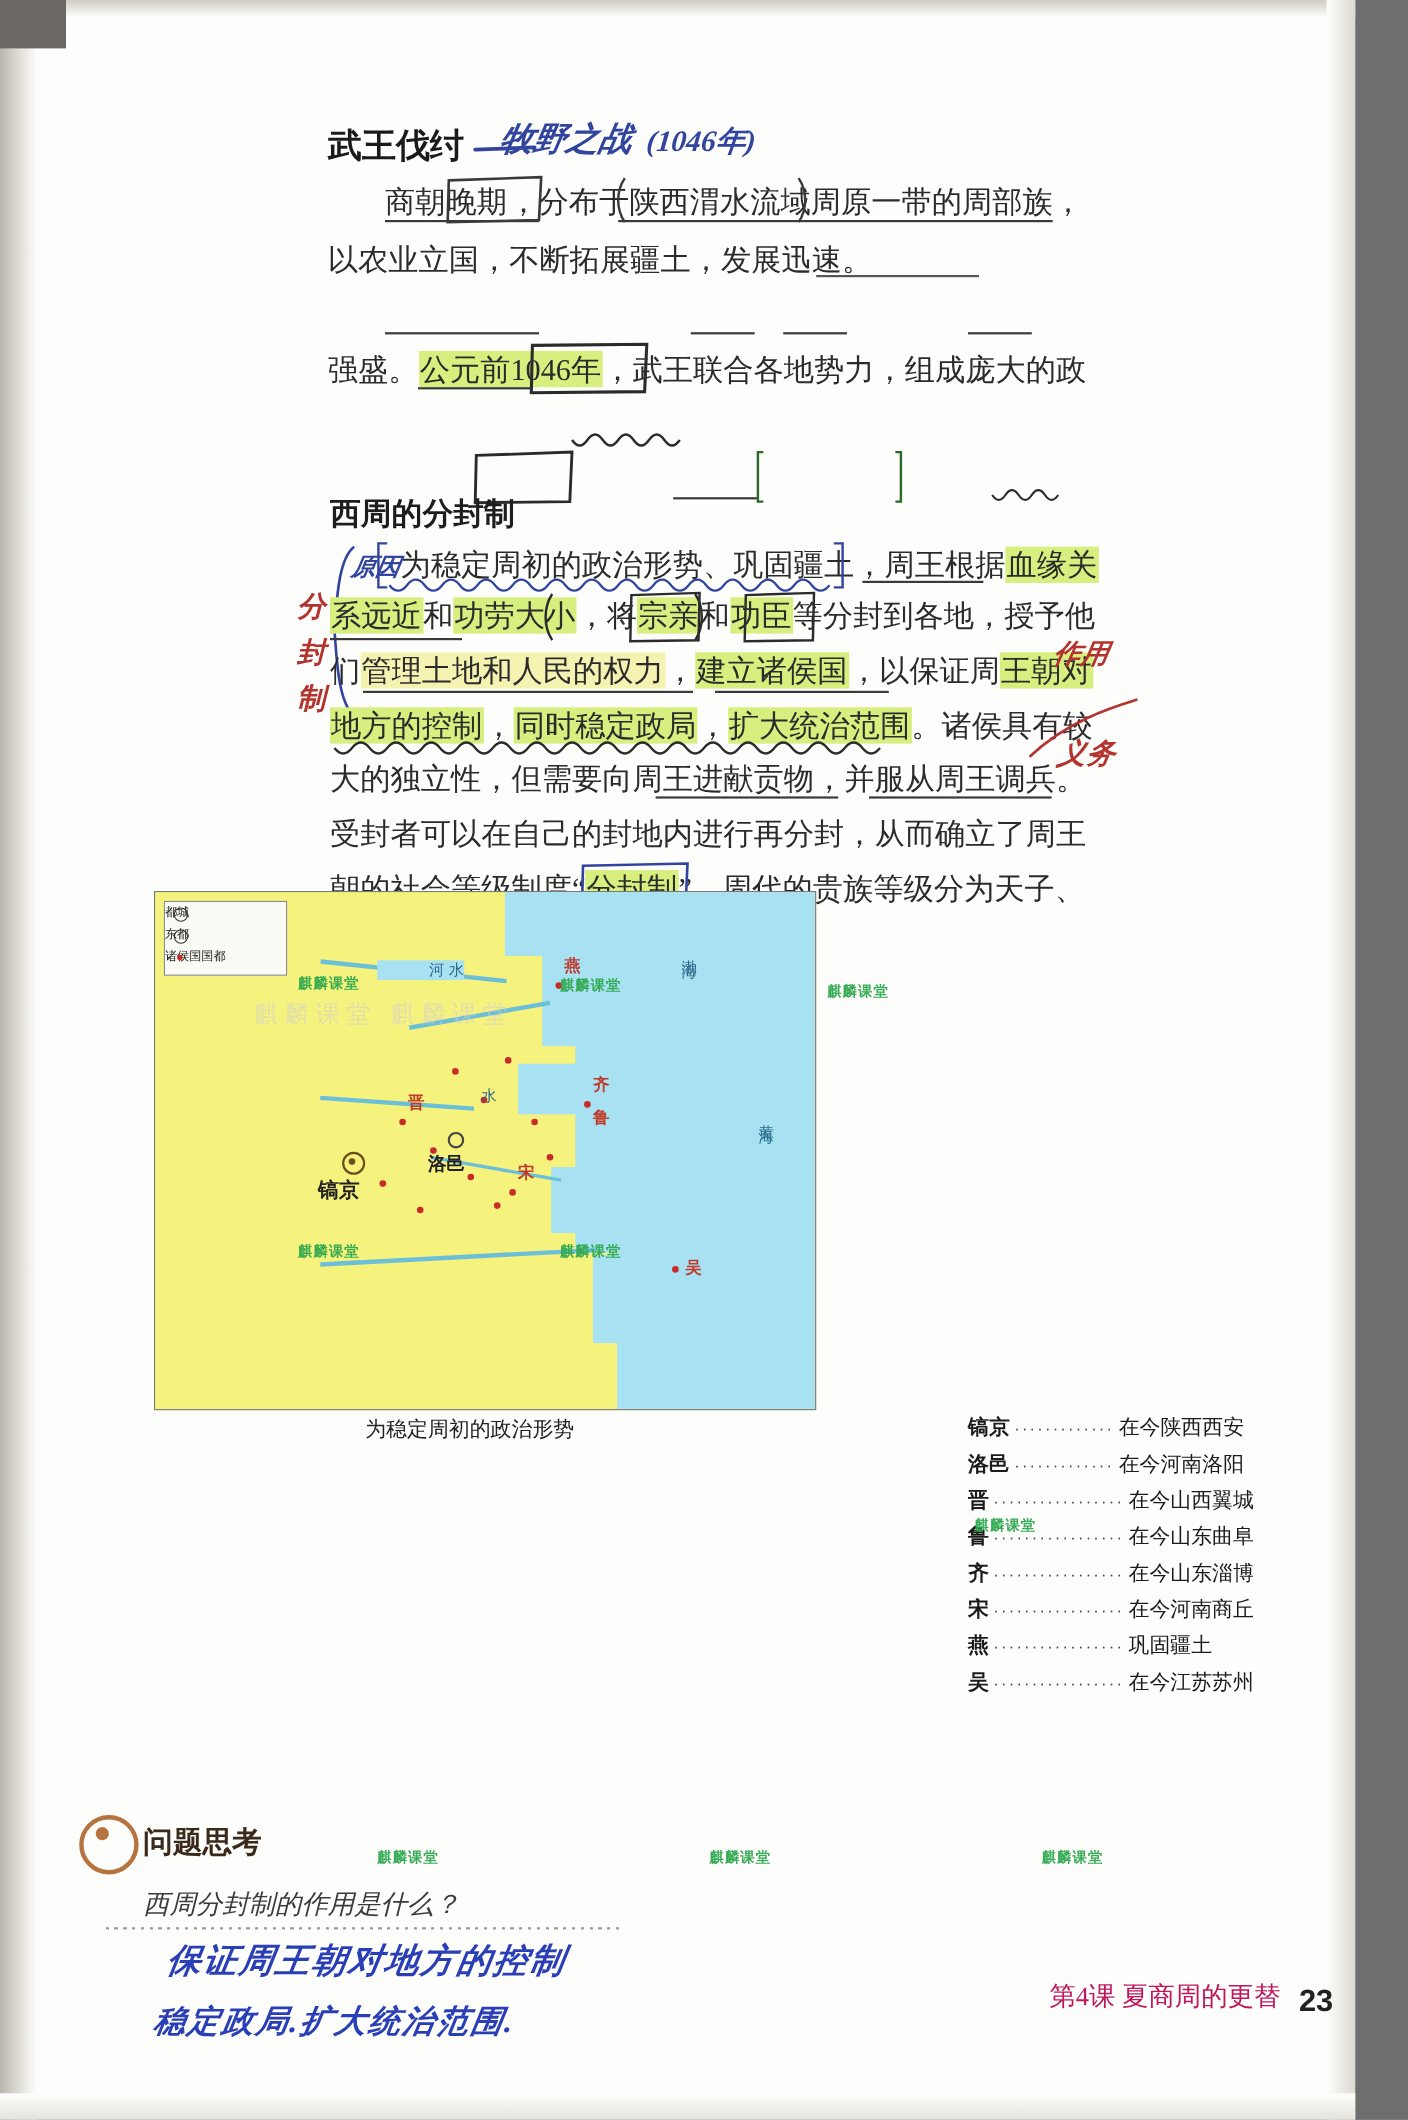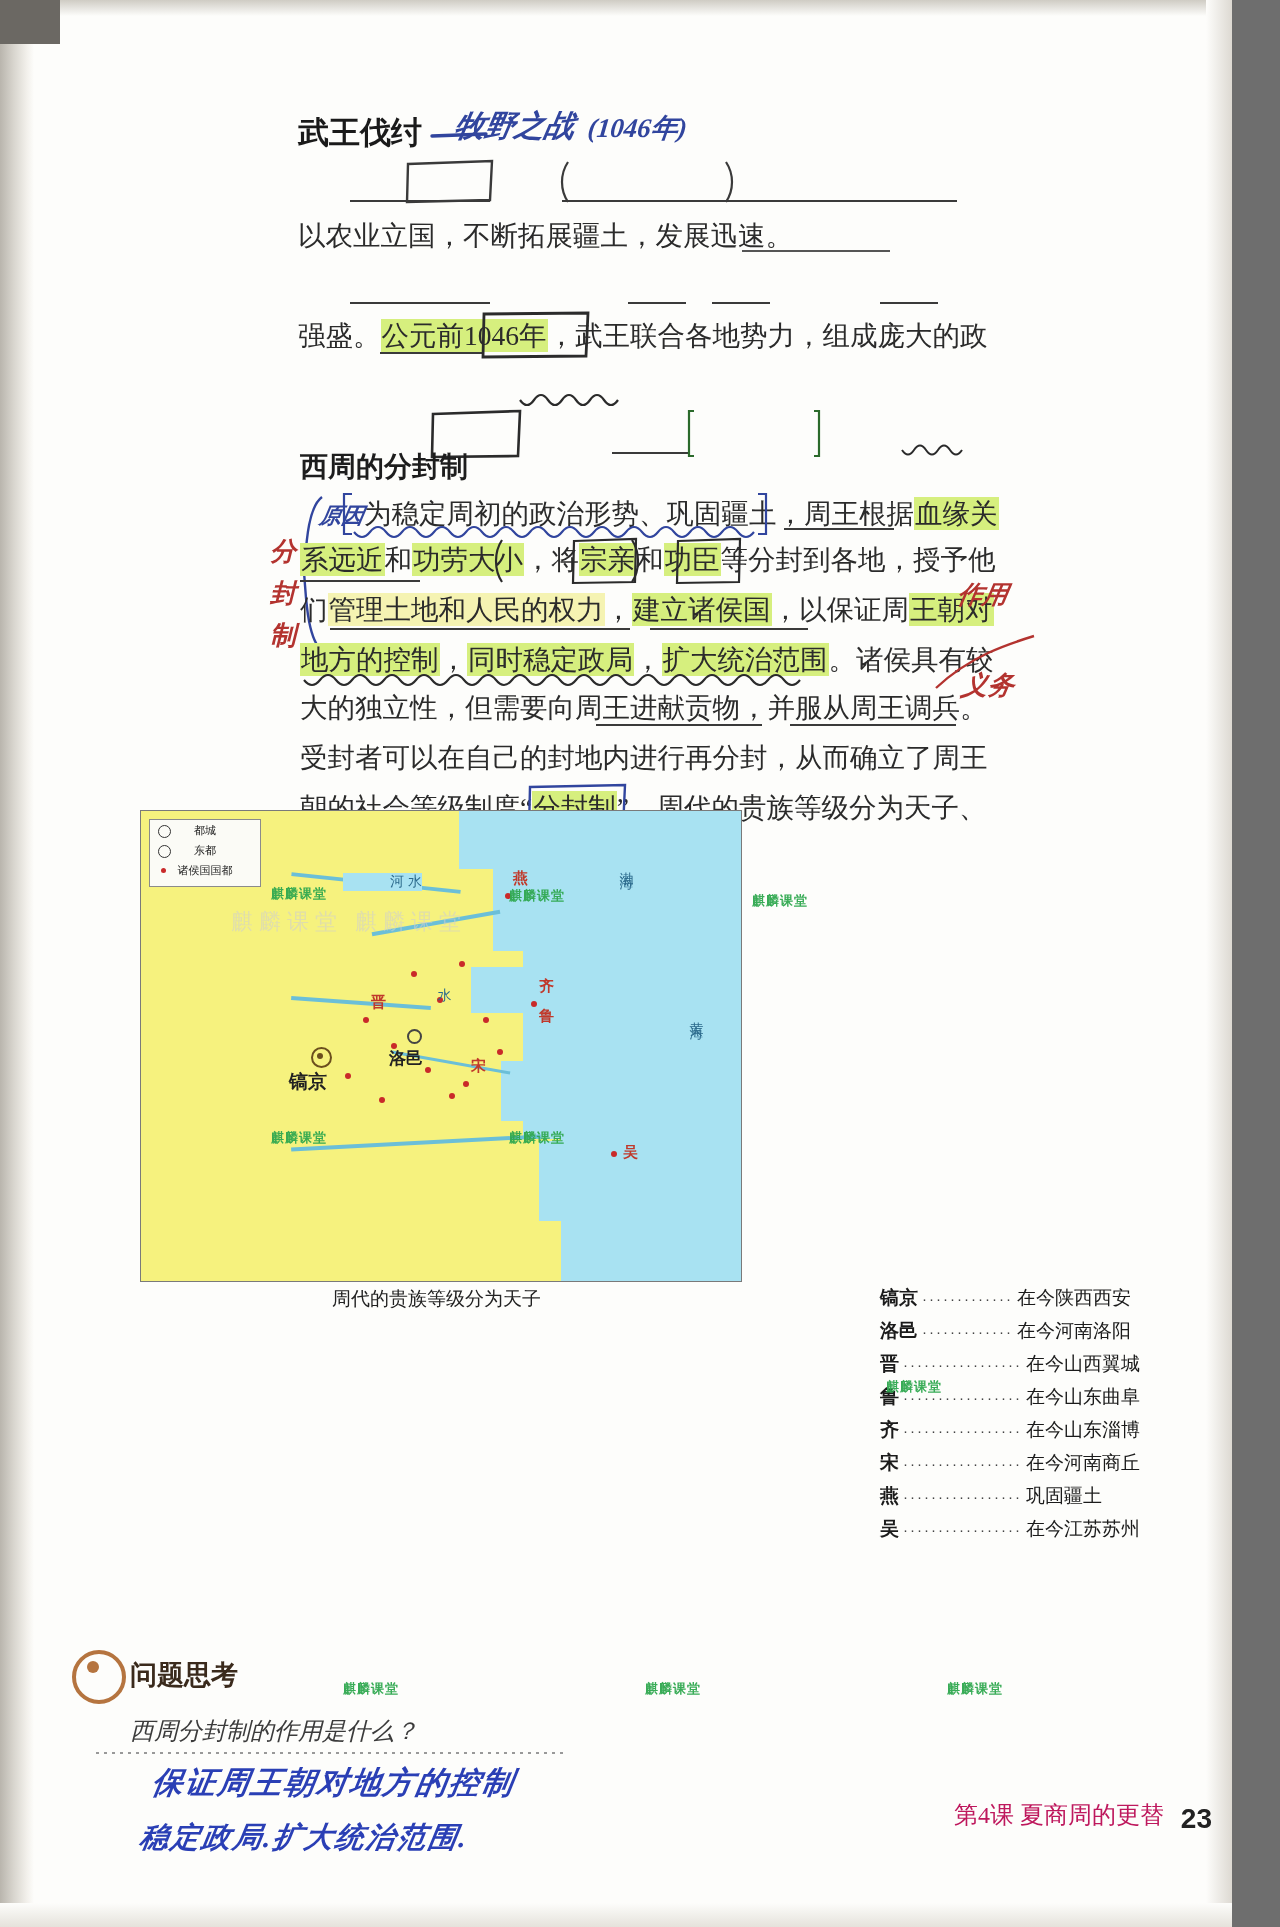--- a/index.html
+++ b/index.html
@@ -32,21 +32,21 @@
   .uline{position:absolute;height:2px;background:#3a3a3a;}
   .uline.thin{height:1.5px;background:#555;}
 
   
   #map{position:absolute;left:140px;top:810px;width:600px;height:470px;
        border:1px solid #7a7a7a;background:#f6f27e;overflow:hidden;}
   .sea{position:absolute;background:#a8e2f2;}
   .legendbox{position:absolute;left:8px;top:8px;width:110px;height:66px;
        background:#fbfbf6;border:1px solid #8b8b8b;font-size:11px;color:#222;
        font-family:"Liberation Sans","DejaVu Sans",sans-serif;}
-  .legrow{position:relative;height:20px;line-height:20px;text-align:center;}
+  .legrow{position:relative;height:20px;line-height:20px;}
   .legsym{position:absolute;left:8px;top:5px;width:11px;height:11px;}
   .legsym.ring{border:1.6px solid #333;border-radius:50%;}
   .legsym.ring2{border:1.6px solid #333;border-radius:50%;}
   .legsym.dot{width:5px;height:5px;background:#c92a2a;border-radius:50%;top:8px;left:11px;}
   .mlabel{position:absolute;font-size:15px;color:#c0392b;font-weight:bold;
        font-family:"Liberation Sans","DejaVu Sans",sans-serif;}
   .mlabel.blk{color:#222;}
   .mlabel.sea{color:#2b6a8c;font-weight:normal;font-size:14px;padding-left:47px;}
   .mdot{position:absolute;width:6px;height:6px;background:#c92a2a;border-radius:50%;}
   .mcap{position:absolute;width:17px;height:17px;border:2px solid #6b4f1d;border-radius:50%;}
@@ -116,20 +116,23 @@
   <div class="ln" style="left:298px;top:112px;font-size:31px;font-weight:bold;color:#1a1a1a;font-family:'Liberation Sans','DejaVu Sans',sans-serif;">武王伐纣</div>
 
   <div class="pen" style="left:430px;top:130px;">
     <svg width="60" height="10">
         <path d="M2,6 L56,4" stroke="#31459e" stroke-width="3.4" fill="none" stroke-linecap="round"></path>
       </svg>
   </div>
   <div class="note" style="left:455px;top:106px;font-size:30px;">牧野之战</div>
   <div class="note" style="left:588px;top:110px;font-size:27px;transform:skewX(-6deg);">(1046年)</div>
 
+  <div class="ln" style="left:350px;top:166px;">
+    商朝<span class="hl-yellow" style="background:transparent;">晚期</span>，分布于陕西渭水流域周原一带的周部族，
+  </div>
   <div class="uline" style="left:350px;top:200px;width:140px;"></div>
   <div class="uline" style="left:562px;top:200px;width:395px;"></div>
 
   <div class="pen" style="left:404px;top:158px;">
     <svg width="92" height="46">
         <path d="M4,6 L88,3 L86,42 L3,44 Z" stroke="#3a3a3a" stroke-width="2.4" fill="none"></path>
       </svg>
   </div>
 
   <div class="pen" style="left:560px;top:160px;">
@@ -340,21 +343,21 @@
     <div class="mlabel sea" style="left:202px;top:62px;">河 水</div>
     <div class="mlabel sea" style="left:248px;top:166px;writing-mode:vertical-rl;">水</div>
 
     <div class="wm-faint" style="left:90px;top:96px;">麒麟课堂 麒麟课堂</div>
     <div class="wm" style="left:130px;top:74px;">麒麟课堂</div>
     <div class="wm" style="left:368px;top:76px;">麒麟课堂</div>
     <div class="wm" style="left:130px;top:318px;">麒麟课堂</div>
     <div class="wm" style="left:368px;top:318px;">麒麟课堂</div>
   </div>
 
-  <div class="mapcaption" style="left:332px;top:1286px;">周代的贵族等级分为天子</div>
+  <div class="mapcaption" style="left:332px;top:1286px;">为稳定周初的政治形势</div>
 
   <div class="wm" style="left:752px;top:892px;">麒麟课堂</div>
 
   <div id="places">
     <div class="prow">
       <span class="pname">镐京</span>
       <span class="pdots">·············</span>
       <span class="ploc">在今陕西西安</span>
     </div>
     <div class="prow">

